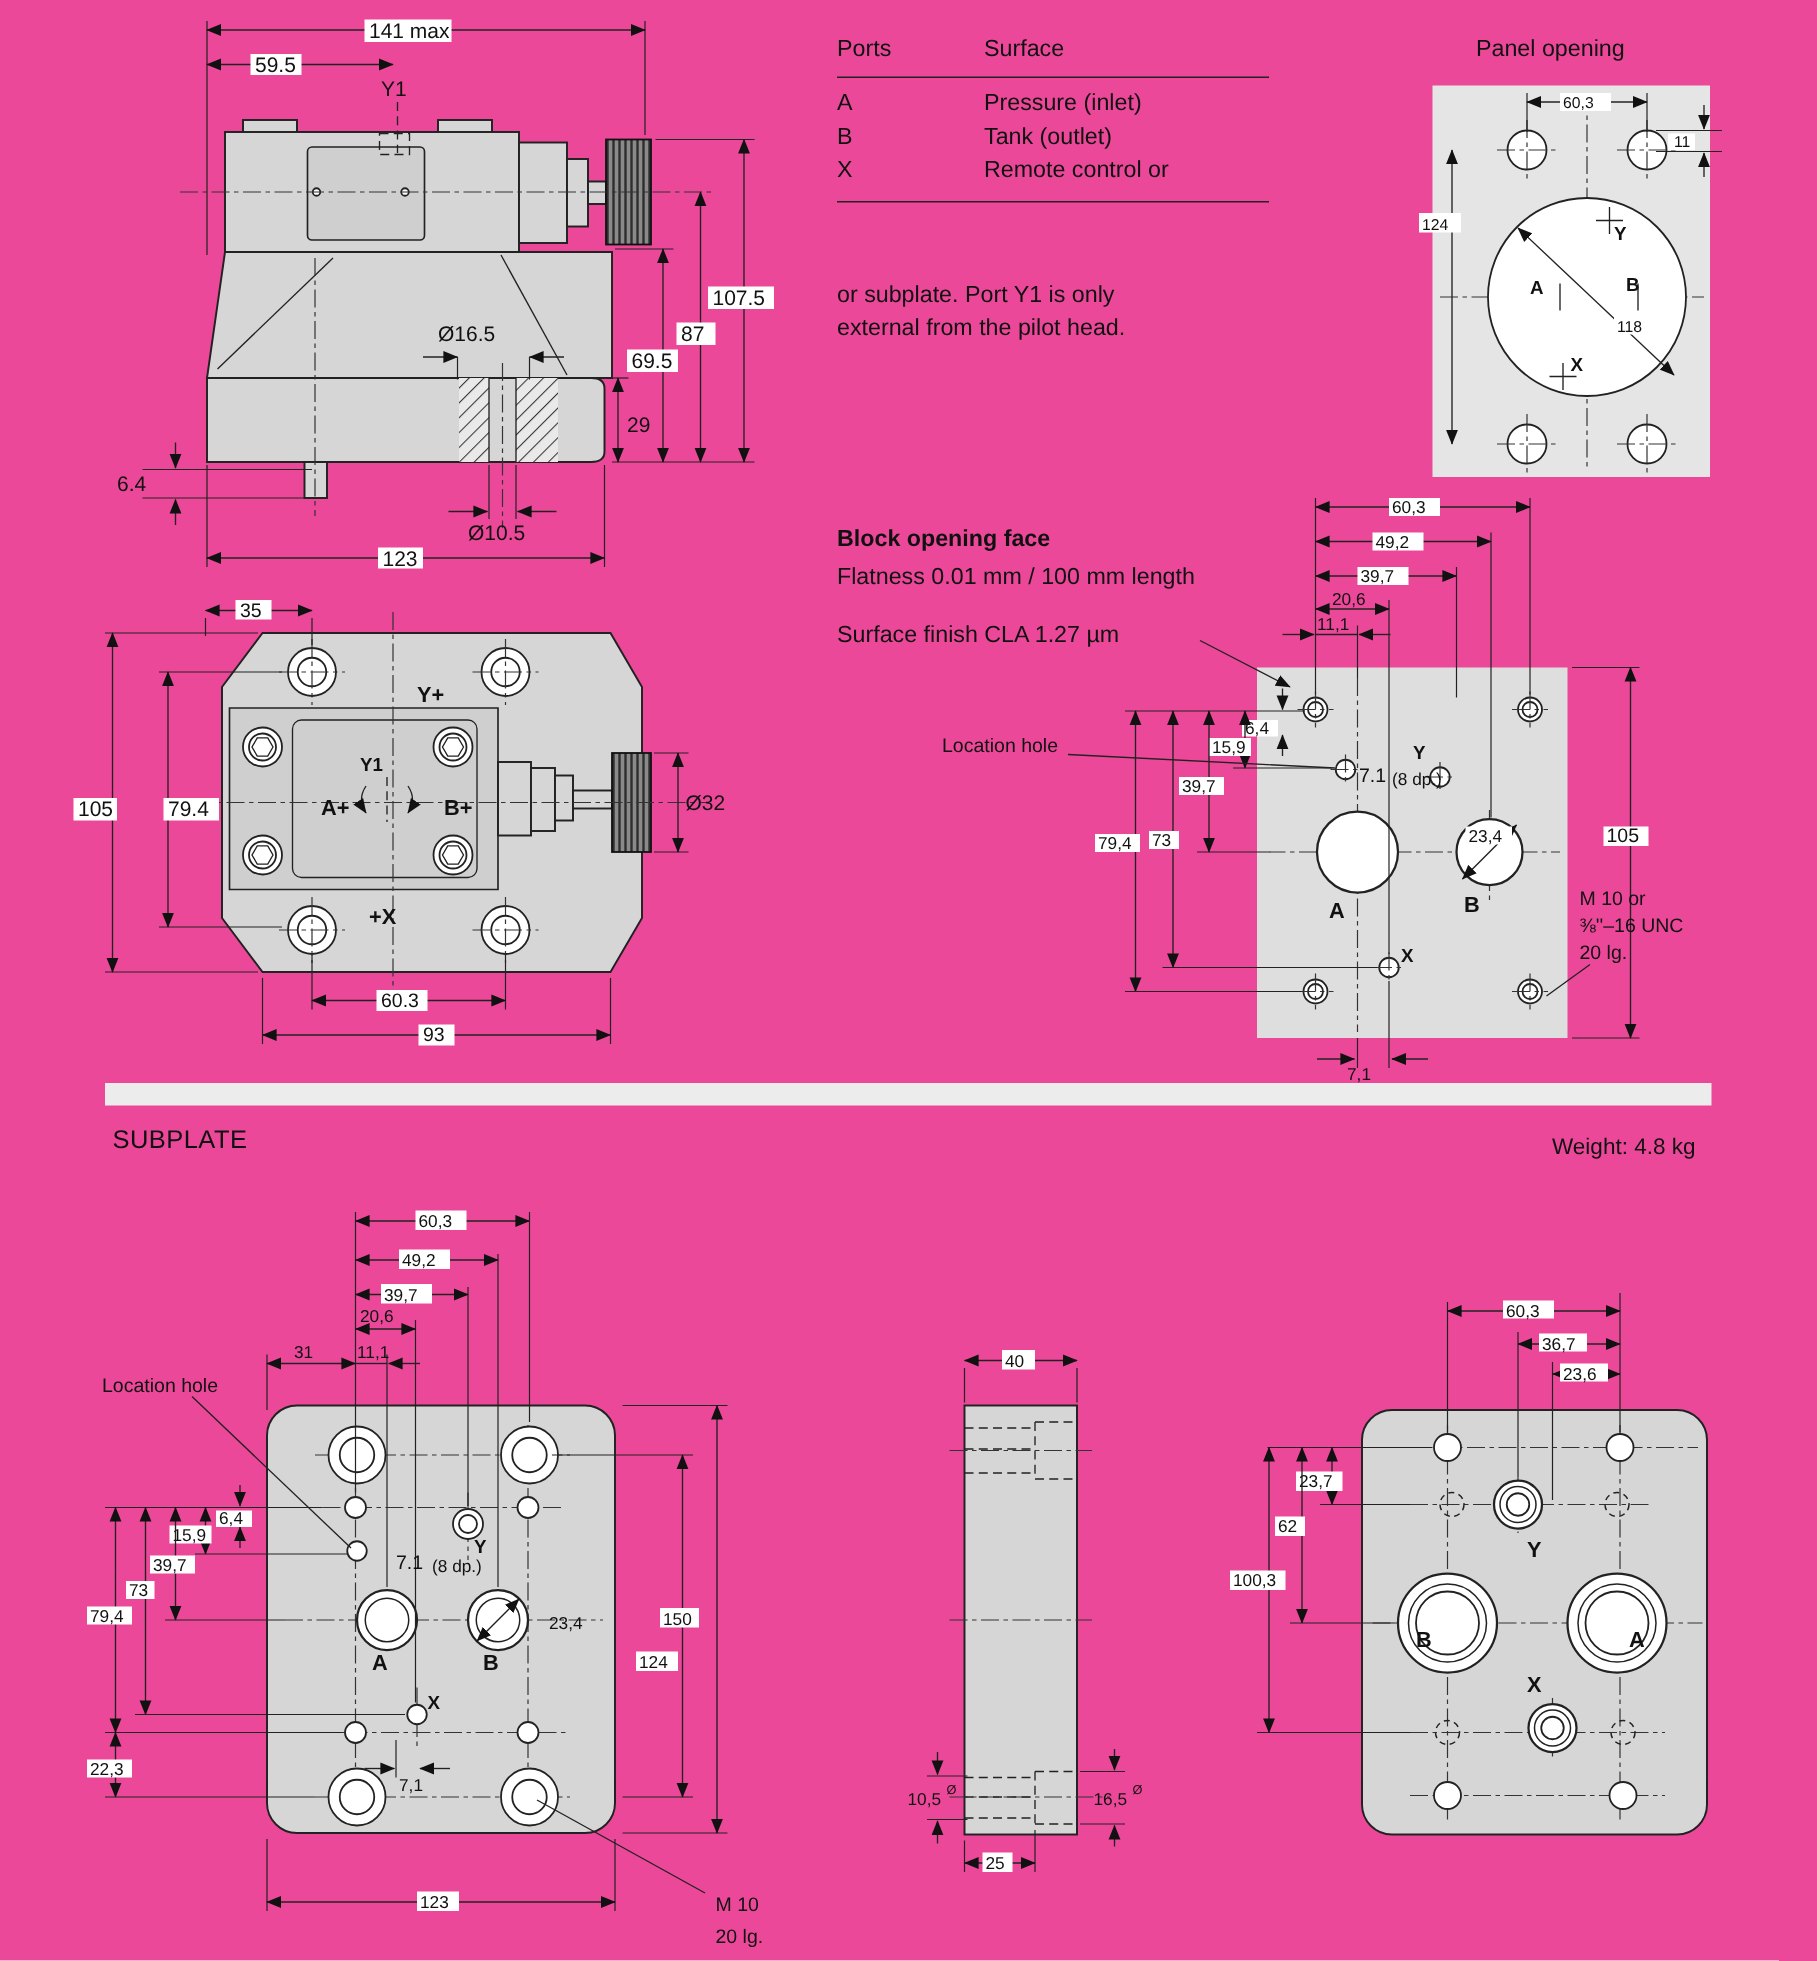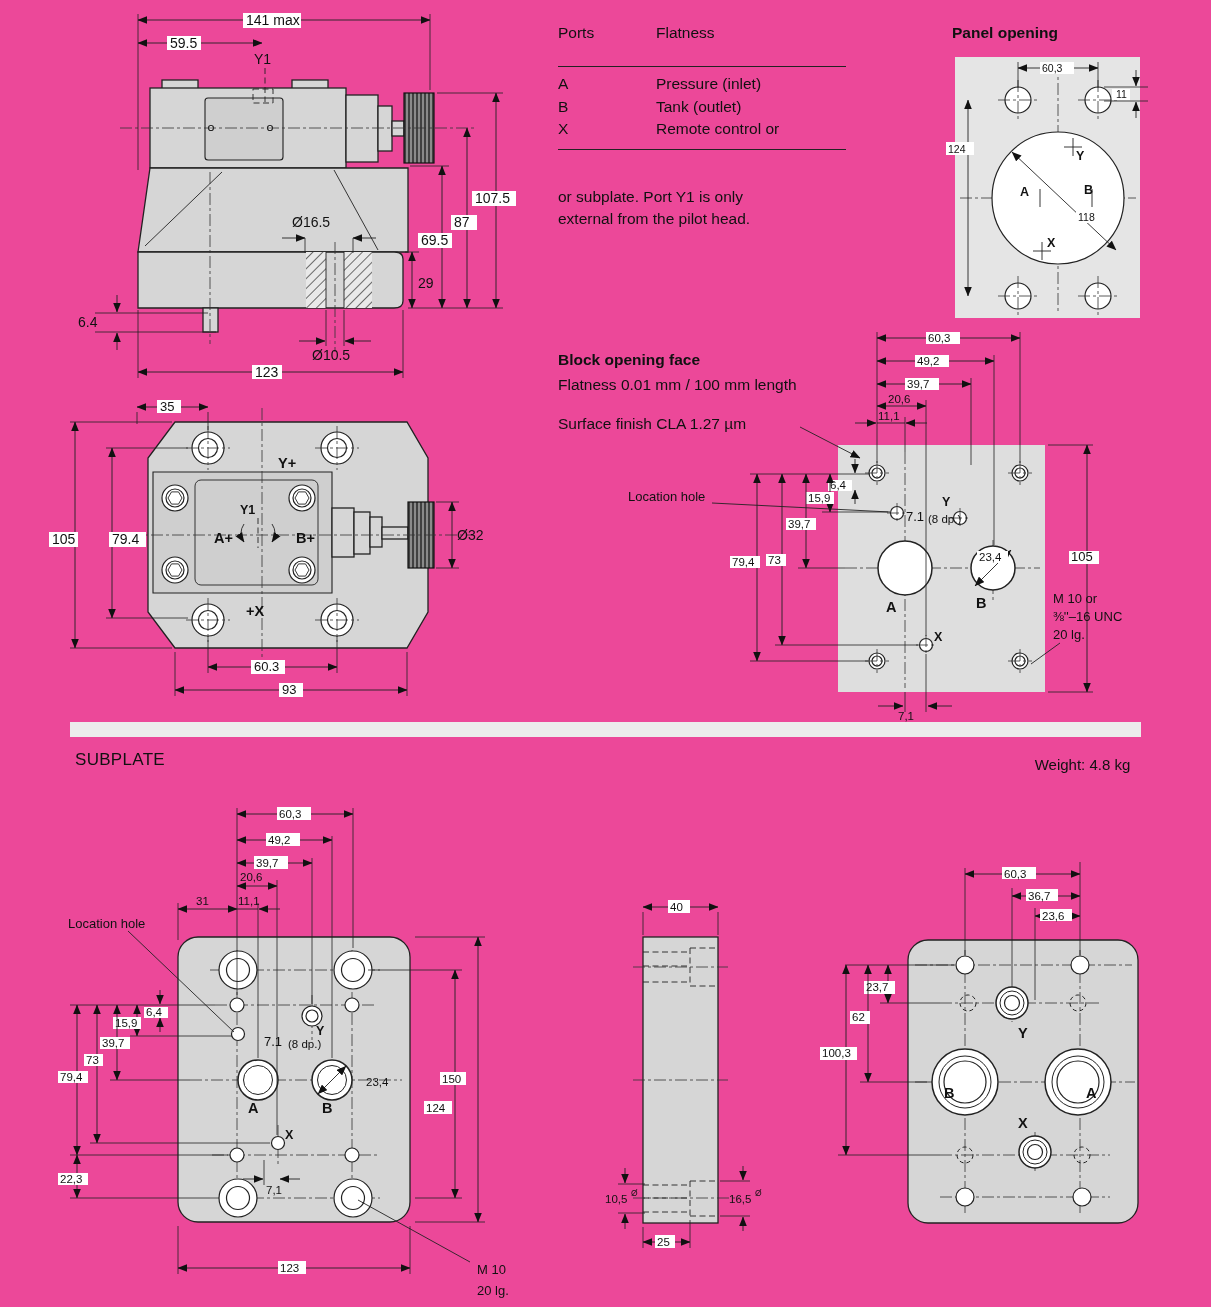--- a/index.html
+++ b/index.html
@@ -26,32 +26,32 @@
   .dim{stroke:#222;stroke-width:0.9;fill:none}
   .ext{stroke:#222;stroke-width:0.8;fill:none}
   .cl{stroke:#333;stroke-width:0.8;fill:none;stroke-dasharray:12 3 3 3}
   .dash{stroke:#222;stroke-width:0.9;fill:none;stroke-dasharray:6 3.5}
   .dashc{stroke:#222;stroke-width:1;fill:none;stroke-dasharray:4 3}
   .mask{fill:#fff}
   .hatchf{fill:url(#hatch);stroke:none}
   .knob{fill:url(#knurl);stroke:#111;stroke-width:1.2}
   
   .ports{left:558px;top:24px;width:288px;font-size:15.5px}
-  .ports .hd{display:flex;padding-bottom:24px;border-bottom:1.6px solid #222}
+  .ports .hd{display:flex;padding-bottom:9px;border-bottom:1.6px solid #222}
   .ports .hd span:first-child{width:98px}
   .ports .rows{padding-top:6px;padding-bottom:8px;border-bottom:1.3px solid #222}
   .ports .row{display:flex;line-height:22.5px}
   .ports .row .p{width:98px}
   .ports sup,.foot sup{font-size:10.5px}
   .foot{left:558px;top:186px;width:305px;font-size:15.5px;line-height:22px}
   .foot .b{font-weight:bold}
   .bmf{left:558px;top:351px;width:320px;font-size:15.5px}
   .bmf .t{font-weight:bold;margin-bottom:7px}
   .bmf .f{margin-bottom:21px}
-  .paneltitle{left:952px;top:24px;font-size:15.5px;font-weight:bold}
+  .paneltitle{left:984px;top:24px;font-size:15.5px;font-weight:normal}
   .band{left:70px;top:722px;width:1071px;height:15px;background:#ececec}
   .subtitle{left:75px;top:750px;font-size:17px;font-weight:normal;letter-spacing:.3px}
   .weight{left:990px;top:756px;width:185px;text-align:center;font-size:15px}
 </style>
 </head>
 <body>
 
 <div class="canvas">
 
 <svg class="draw" width="1211" height="1307" viewBox="0 0 1211 1307">
@@ -561,21 +561,21 @@
   <text x="1018" y="1038" class="lbl">Y</text>
   <text x="944" y="1098" class="lbl">B</text>
   <text x="1086" y="1098" class="lbl">A</text>
   <text x="1018" y="1128" class="lbl">X</text>
 </g>
 </svg>
 
 <div class="abs ports">
   <div class="hd">
     <span>Ports</span>
-    <span>Flatness</span>
+    <span>Surface</span>
   </div>
   <div class="rows">
     <div class="row">
       <span class="p">A</span>
       <span>Pressure (inlet)</span>
     </div>
     <div class="row">
       <span class="p">B</span>
       <span>Tank (outlet)</span>
     </div>

